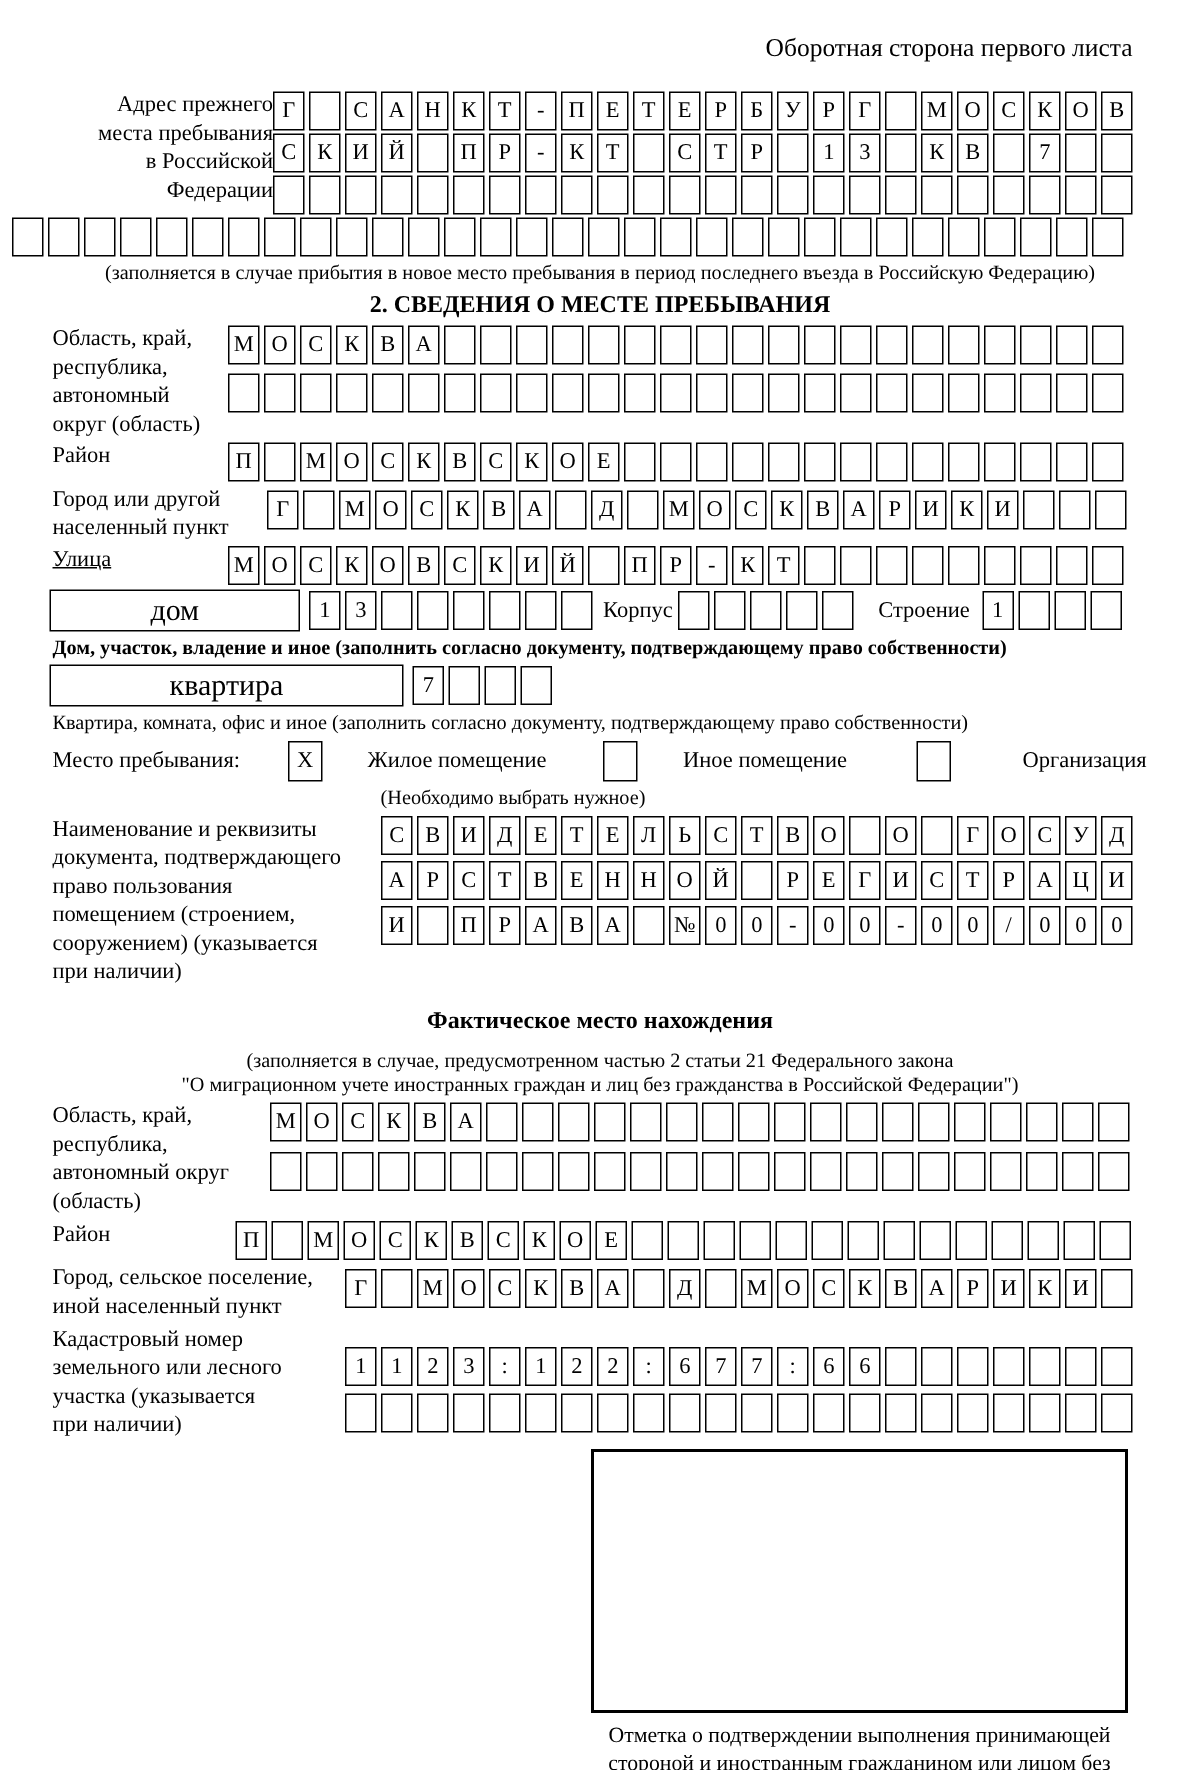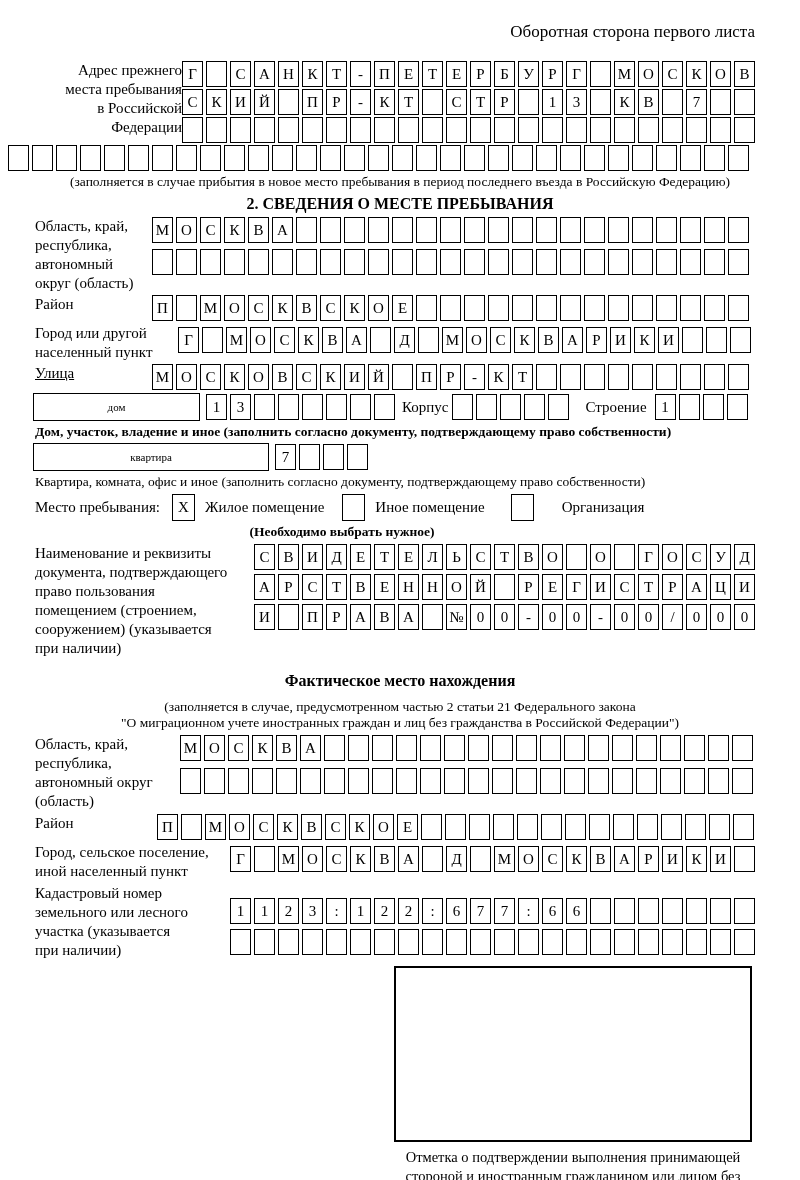--- a/index.html
+++ b/index.html
@@ -17,21 +17,21 @@
     box-sizing:border-box; flex:0 0 auto; width:21px; height:26px;
     border:1.6px solid #000; display:flex; align-items:center; justify-content:center;
     font-size:15px; line-height:1; background:#fff;
   }
   .note{ font-size:13.5px; text-align:center; }
   .note-left{ font-size:13.5px; text-align:left; }
   h2,h3{ margin:0; text-align:center; font-size:16px; }
   .wbox{
     box-sizing:border-box; border:1.6px solid #000; height:28px;
     display:flex; align-items:center; justify-content:center; flex:0 0 auto;
-    font-size:11px; background:#fff;
+    font-size:20px; background:#fff;
   }
   .chk{
     box-sizing:border-box; width:23px; height:27px; border:1.6px solid #000;
     display:flex; align-items:center; justify-content:center; font-size:15px;
     flex:0 0 auto; background:#fff;
   }
   .inline{ display:flex; align-items:center; }
   .stampbox{
     box-sizing:border-box; width:358px; height:176px; border:2px solid #000; background:#fff;
   }
@@ -359,30 +359,30 @@
     <div class="wbox" style="width:236px;">квартира</div>
     <div class="cellrow" style="margin-left:6px; align-self:center;">
         <span class="cell">7</span>
         <span class="cell"></span>
         <span class="cell"></span>
         <span class="cell"></span>
       </div>
   </div>
   <div class="note-left" style="margin-top:3px;">Квартира, комната, офис и иное (заполнить согласно документу, подтверждающему право собственности)</div>
 
-  <div class="inline" style="margin-top:4px;">
+  <div class="inline" style="margin-top:4px;gap:20px;">
     <div>Место пребывания:</div>
     <div class="chk" style="margin-left:12px;">X</div>
     <div style="margin-left:10px;">Жилое помещение</div>
     <div class="chk" style="margin-left:18px;"></div>
     <div style="margin-left:10px;">Иное помещение</div>
     <div class="chk" style="margin-left:26px;"></div>
     <div style="margin-left:28px;">Организация</div>
   </div>
-  <div class="note" style="width:330px; margin:3px 0 0 142px;font-weight:bold;">(Необходимо выбрать нужное)</div>
+  <div class="note" style="width:330px; margin:3px 0 0 142px;">(Необходимо выбрать нужное)</div>
 
   <div class="fieldrow" style="margin-top:4px;">
     <div class="fieldlabel" style="width:219px;">Наименование и реквизиты
 документа, подтверждающего
 право пользования
 помещением (строением,
 сооружением) (указывается
 при наличии)</div>
     <div class="rows" style="gap:4px;">
       <div class="cellrow">

